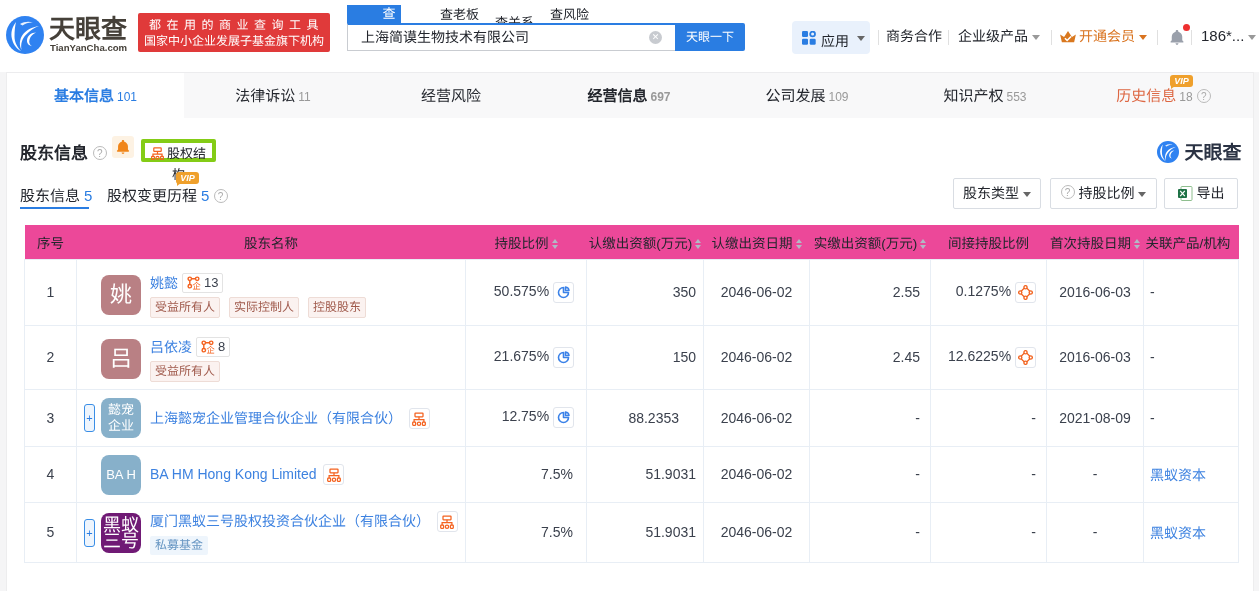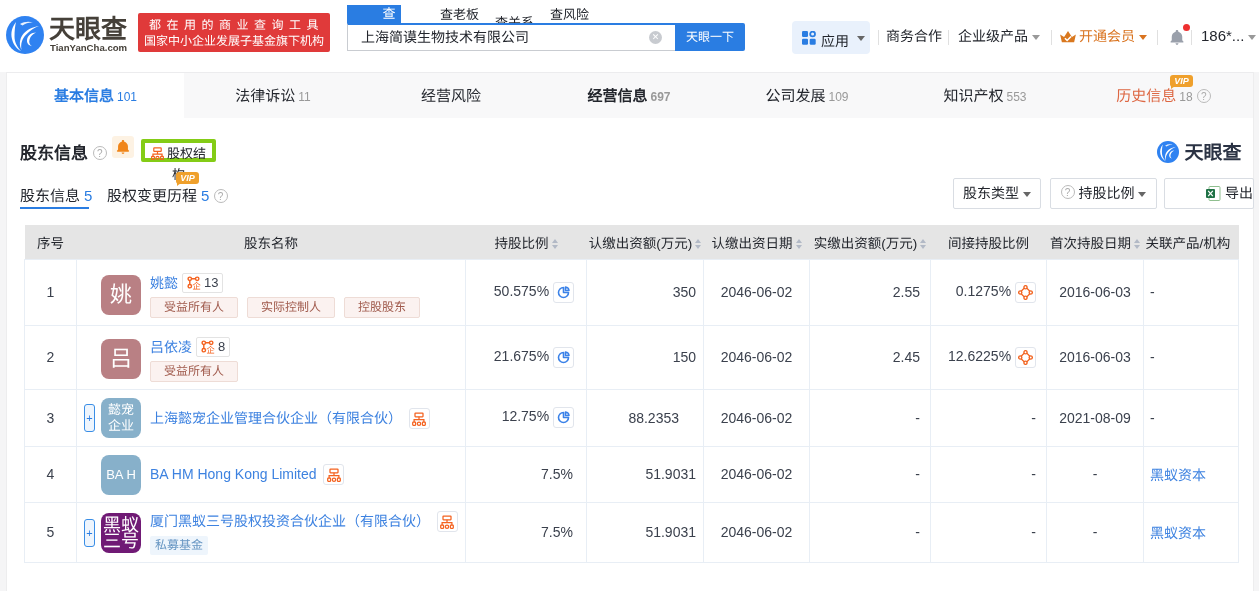--- a/index.html
+++ b/index.html
@@ -39,37 +39,37 @@
 .wmark { position:absolute; left:1157px; top:137px; }
 .subtab1 { position:absolute; left:20px; top:184px; font-size:15px; color:#23262d; }
 .subtab1 .n, .subtab2 .n { color:#2a7de2; margin-left:4px; font-weight:normal;}
 .subtab1 .bar { position:absolute; left:0px; top:23px; width:69px; height:2px; background:#2a7de2; }
 .subtab2 { position:absolute; left:107px; top:184px; font-size:15px; color:#23262d; }
 .vip-badge { position:absolute; background:#efa02c; border-radius:3px; color:#fff; font-weight:bold; font-style:italic; font-size:9px; text-align:center; }
 .vip-badge:after { content:""; position:absolute; left:1px; bottom:-2px; width:0; height:0; border-left:4px solid #efa02c; border-bottom:3px solid transparent; }
 .fbtn { position:absolute; top:178px; height:31px; border:1px solid #d9dde3; border-radius:2px; font-size:14px; color:#23262d; line-height:29px; text-align:center; background:#fff;}
 
 .tbl { position:absolute; left:24px; top:225px; width:1214px; border-collapse:collapse; table-layout:fixed; font-size:14px; color:#3b414d; }
-.tbl th { background:#e5e5e5; height:34px; white-space:nowrap; font-weight:normal; font-size:13.5px; color:#23262d; padding:0; }
+.tbl th { background:#ec4899; height:34px; white-space:nowrap; font-weight:normal; font-size:13.5px; color:#23262d; padding:0; }
 .tbl td { border:1px solid #e8eef5; padding:0 10px; }
 .tbl td.pp { padding-right:12px; }
 .tbl td.last { padding-left:6px; }
 .tbl .num { text-align:right; }
 .tbl .ctr { text-align:center; }
 .sort { display:inline-block; vertical-align:-1px; margin-left:3px; }
 .sort i { display:block; width:0; height:0; border-left:3.5px solid transparent; border-right:3.5px solid transparent; }
 .sort .up { border-bottom:4px solid #b2b9c6; margin-bottom:2px;}
 .sort .dn { border-top:4px solid #b2b9c6; }
 .avatar { width:40px; height:40px; border-radius:8px; color:#fff; text-align:center; flex:none; }
 .av1 { background:#b98084; font-size:22px; line-height:40px; }
 .av2 { background:#87b0ca; font-size:13px; line-height:16px; padding-top:4px;}
 .av2b { background:#87b0ca; font-size:13px; line-height:40px; }
 .av3 { background:#701a75; font-size:18px; line-height:16px; padding-top:4px;}
 .nlink { color:#3d82e0; font-size:14px; }
-.tagr { display:inline-block; background:#fbf2f0; border:1px solid #eedcd6; border-radius:2px; color:#a05a4c; font-size:12px; height:21px; line-height:19px; padding:0 13px; margin-right:9px; }
+.tagr { display:inline-block; background:#fbf2f0; border:1px solid #eedcd6; border-radius:2px; color:#a05a4c; font-size:12px; height:21px; line-height:19px; padding:0 4px; margin-right:9px; }
 .tagb { display:inline-block; background:#eef5fc; border-radius:2px; color:#6695c2; font-size:12px; height:19px; line-height:19px; padding:0 5px; }
 .cntbox { display:inline-block; border:1px solid #e3e3e3; border-radius:2px; height:20px; line-height:18px; font-size:13px; color:#3b414d; padding:0 4px; vertical-align:1px; margin-left:4px;}
 .iconbtn { display:inline-block; width:21px; height:21px; border:1px solid #e1e5ec; border-radius:3px; vertical-align:middle; text-align:center; }
 .expand { position:absolute; width:11px; height:28px; border:1px solid #3a8ee6; background:#eef5fd; border-radius:3px; color:#2a7de2; font-size:11px; line-height:26px; text-align:center; }
 </style>
 </head>
 <body>
 <div id="page">
 
 <div class="hdr">
@@ -161,21 +161,21 @@
     <path d="M30 16.5 C25.5 16.8 22.3 19 21.2 22.8 C20.2 26.6 22.5 29.8 26 30.2 C23.5 28.8 22.6 26.2 23.6 23.2 C24.6 20.2 27 17.8 30 16.5 Z" fill="#fff"></path>
     <path d="M14 8 C18 5.5 23 5 27 6.5 C23.5 6.2 19.5 7 16.5 9.5 Z" fill="#fff" opacity="0.9"></path>
   </svg>
   <span style="font-size:19px;font-weight:bold;color:#2b3344;margin-left:1px;">天眼查</span>
 </div>
 <div class="subtab1">股东信息<span class="n">5</span><span class="bar"></span></div>
 <div class="subtab2">股权变更历程<span class="n">5</span> <span class="qmark" style="vertical-align:1px;">?</span></div>
 <div class="vip-badge" style="left:176px;top:172px;width:23px;height:12px;line-height:12px;">VIP</div>
 <div class="fbtn" style="left:953px;width:88px;">股东类型<span class="caret" style="border-top-color:#666;"></span></div>
 <div class="fbtn" style="left:1050px;width:107px;"><span class="qmark" style="vertical-align:2px;">?</span> 持股比例<span class="caret" style="border-top-color:#666;"></span></div>
-<div class="fbtn" style="left:1164px;width:90px;text-align:right;"><svg style="vertical-align:-3px;margin-right:4px;" width="15" height="15" viewBox="0 0 15 15">
+<div class="fbtn" style="left:1164px;width:74px;"><svg style="vertical-align:-3px;margin-right:4px;" width="15" height="15" viewBox="0 0 15 15">
         <rect x="3" y="0.5" width="11" height="14" rx="1" fill="#fff" stroke="#8fbf8f" stroke-width="1"></rect>
         <rect x="0" y="3" width="9" height="9" rx="1" fill="#1e7145"></rect>
         <path d="M2.2 4.8 L6.8 10.2 M6.8 4.8 L2.2 10.2" stroke="#fff" stroke-width="1.2"></path>
       </svg>导出</div>
 
 <table class="tbl" cellspacing="0">
 <colgroup>
 <col style="width:52px">
         <col style="width:389px">
         <col style="width:121px">

